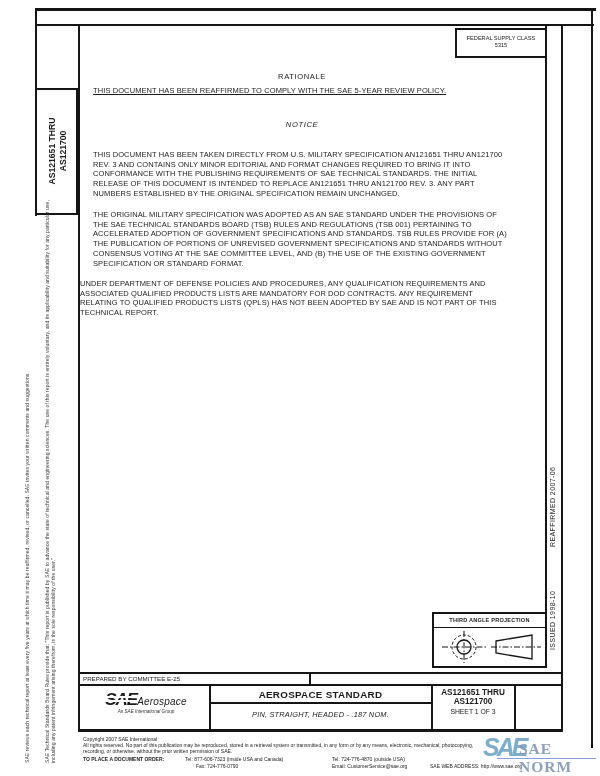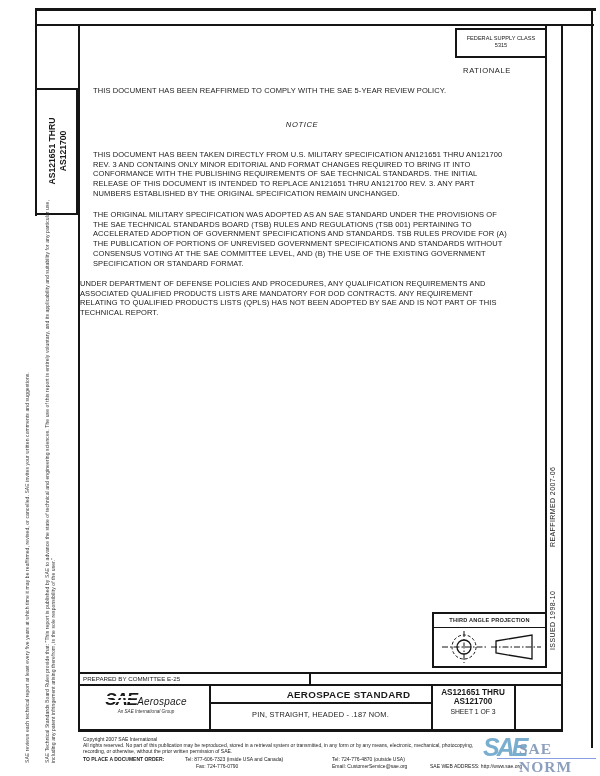--- a/index.html
+++ b/index.html
@@ -58,22 +58,22 @@
   <div>AS121651 THRU</div>
   <div>AS121700</div>
 </div>
 
 <div class="rot margin-note" style="left:44px;top:763px;width:584px;">SAE Technical Standards Board Rules provide that: "This report is published by SAE to advance the state of technical and engineering sciences. The use of this report is entirely voluntary, and its applicability and suitability for any particular use, including any patent infringement arising therefrom, is the sole responsibility of the user."</div>
 <div class="rot margin-note" style="left:24px;top:763px;width:584px;">SAE reviews each technical report at least every five years at which time it may be reaffirmed, revised, or cancelled. SAE invites your written comments and suggestions.</div>
 
 <div class="rot edge-note" style="left:549px;top:547px;width:135px;">REAFFIRMED 2007-06</div>
 <div class="rot edge-note" style="left:549px;top:650px;width:100px;">ISSUED 1998-10</div>
 
-<div class="abs heading" style="left:93px;top:66px;width:418px;text-align:right;">RATIONALE</div>
-<div class="abs body-text" style="left:93px;top:86px;width:418px;">THIS DOCUMENT HAS BEEN REAFFIRMED TO COMPLY WITH THE SAE 5-YEAR REVIEW POLICY.</div>
+<div class="abs heading" style="left:93px;top:72px;width:418px;">RATIONALE</div>
+<div class="abs body-text" style="left:93px;top:86px;width:418px;text-decoration:underline;">THIS DOCUMENT HAS BEEN REAFFIRMED TO COMPLY WITH THE SAE 5-YEAR REVIEW POLICY.</div>
 
 <div class="abs heading" style="left:93px;top:120px;width:418px;font-style:italic;">NOTICE</div>
 <div class="abs body-text" style="left:93px;top:150px;width:418px;">THIS DOCUMENT HAS BEEN TAKEN DIRECTLY FROM U.S. MILITARY SPECIFICATION AN121651 THRU AN121700 REV. 3 AND CONTAINS ONLY MINOR EDITORIAL AND FORMAT CHANGES REQUIRED TO BRING IT INTO CONFORMANCE WITH THE PUBLISHING REQUIREMENTS OF SAE TECHNICAL STANDARDS. THE INITIAL RELEASE OF THIS DOCUMENT IS INTENDED TO REPLACE AN121651 THRU AN121700 REV. 3. ANY PART NUMBERS ESTABLISHED BY THE ORIGINAL SPECIFICATION REMAIN UNCHANGED.</div>
 <div class="abs body-text" style="left:93px;top:210px;width:418px;">THE ORIGINAL MILITARY SPECIFICATION WAS ADOPTED AS AN SAE STANDARD UNDER THE PROVISIONS OF THE SAE TECHNICAL STANDARDS BOARD (TSB) RULES AND REGULATIONS (TSB 001) PERTAINING TO ACCELERATED ADOPTION OF GOVERNMENT SPECIFICATIONS AND STANDARDS. TSB RULES PROVIDE FOR (A) THE PUBLICATION OF PORTIONS OF UNREVISED GOVERNMENT SPECIFICATIONS AND STANDARDS WITHOUT CONSENSUS VOTING AT THE SAE COMMITTEE LEVEL, AND (B) THE USE OF THE EXISTING GOVERNMENT SPECIFICATION OR STANDARD FORMAT.</div>
 <div class="abs body-text" style="left:80px;top:279px;width:418px;">UNDER DEPARTMENT OF DEFENSE POLICIES AND PROCEDURES, ANY QUALIFICATION REQUIREMENTS AND ASSOCIATED QUALIFIED PRODUCTS LISTS ARE MANDATORY FOR DOD CONTRACTS. ANY REQUIREMENT RELATING TO QUALIFIED PRODUCTS LISTS (QPLS) HAS NOT BEEN ADOPTED BY SAE AND IS NOT PART OF THIS TECHNICAL REPORT.</div>
 
 <div class="box" style="left:432px;top:612px;width:115px;height:56px;">
   <div class="proj-head" style="border-bottom:1.5px solid #151515;height:13px;">THIRD ANGLE PROJECTION</div>
   <svg width="111" height="38" viewBox="0 0 111 38">
     <line x1="8" y1="19" x2="52" y2="19" stroke="#151515" stroke-width="1" stroke-dasharray="6 2 1.5 2"></line>
@@ -94,22 +94,22 @@
 <div class="ln" style="left:209px;top:702px;width:222px;height:1.5px;"></div>
 <div class="ln" style="left:78px;top:729px;width:485px;height:3px;"></div>
 
 <div class="abs tb-small" style="left:83px;top:675px;">PREPARED BY COMMITTEE E-25</div>
 
 <div class="abs" style="left:84px;top:690px;width:124px;text-align:center;">
   <span class="logo-sae">SAE</span><span class="logo-aero">Aerospace</span>
   <div class="logo-tag">An SAE International Group</div>
 </div>
 
-<div class="abs tb-std" style="left:210px;top:689px;width:221px;padding-left:28px;">AEROSPACE STANDARD</div>
-<div class="abs tb-title" style="left:210px;top:710px;width:221px;">PIN, STRAIGHT, HEADED - .187 NOM.</div>
+<div class="abs tb-std" style="left:210px;top:689px;width:221px;">AEROSPACE STANDARD</div>
+<div class="abs tb-title" style="left:210px;top:710px;width:221px;font-style:italic;">PIN, STRAIGHT, HEADED - .187 NOM.</div>
 
 <div class="abs" style="left:432px;top:688px;width:82px;">
   <div class="tb-num">AS121651 THRU</div>
   <div class="tb-num">AS121700</div>
   <div class="tb-sheet">SHEET 1 OF 3</div>
 </div>
 
 <div class="abs foot" style="left:83px;top:736px;">Copyright 2007 SAE International</div>
 <div class="abs foot" style="left:83px;top:742px;width:500px;white-space:nowrap;">All rights reserved. No part of this publication may be reproduced, stored in a retrieval system or transmitted, in any form or by any means, electronic, mechanical, photocopying,</div>
 <div class="abs foot" style="left:83px;top:748px;">recording, or otherwise, without the prior written permission of SAE.</div>

